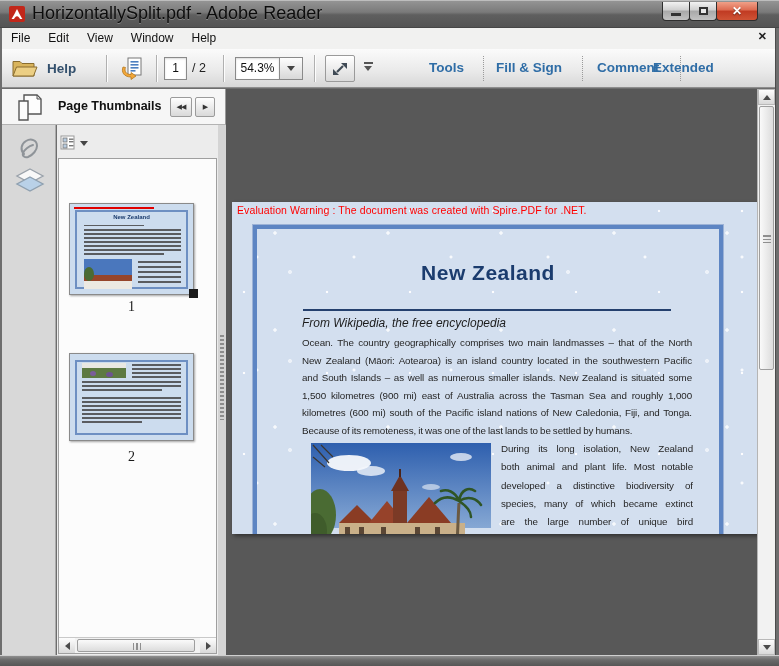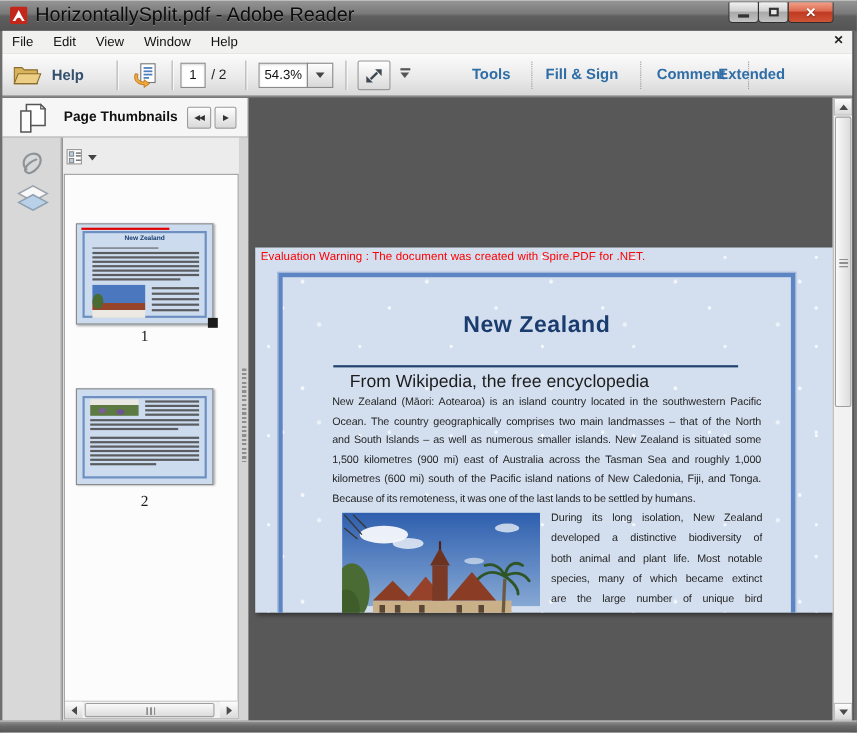--- a/index.html
+++ b/index.html
@@ -83,37 +83,37 @@
     background:linear-gradient(#fafafa,#dcdcdc); }
   .hgrip { position:absolute; left:55px; top:3px; width:8px; height:7px;
     background:repeating-linear-gradient(90deg,#8f8f8f 0 1.5px,transparent 1.5px 3.5px); }
   .arr-up { width:0; height:0; border-left:4px solid transparent; border-right:4px solid transparent; border-bottom:5px solid #4a4a4a; }
   .arr-dn { width:0; height:0; border-left:4px solid transparent; border-right:4px solid transparent; border-top:5px solid #4a4a4a; }
   .arr-lf { width:0; height:0; border-top:4px solid transparent; border-bottom:4px solid transparent; border-right:5px solid #4a4a4a; }
   .arr-rt { width:0; height:0; border-top:4px solid transparent; border-bottom:4px solid transparent; border-left:5px solid #4a4a4a; }
 
   
   .docpane { position:absolute; left:226px; top:89px; width:531px; height:566px; background:#585858; }
-  .pdf-page { position:absolute; left:6px; top:136px; width:528px; height:332px; overflow:hidden;
+  .pdf-page { position:absolute; left:6px; top:113px; width:528px; height:332px; overflow:hidden;
     background-color:#d3dfef;
     background-image:
       radial-gradient(circle at 12px 9px, rgba(255,255,255,.95) 1.1px, transparent 1.6px),
       radial-gradient(circle at 43px 31px, rgba(255,255,255,.8) 1.4px, transparent 2px),
       radial-gradient(circle at 70px 15px, rgba(255,255,255,.7) .9px, transparent 1.4px),
       radial-gradient(circle at 25px 55px, rgba(255,255,255,.85) 1.2px, transparent 1.8px),
       radial-gradient(circle at 58px 70px, rgba(255,255,255,.6) 1.6px, transparent 2.3px);
     background-size:83px 81px, 113px 97px, 67px 59px, 97px 113px, 139px 89px;
     box-shadow:2px 2px 4px rgba(0,0,0,.45); }
   .pdf-warning { position:absolute; left:5px; top:2px; font-size:10.5px; color:#ff0000; letter-spacing:.1px; }
   .bluebox { position:absolute; left:21px; top:23px; width:470px; height:400px;
     border:4px solid #5d85c3; outline:1px solid #9cb2d6; }
   .pdf-title { position:absolute; left:0; top:32px; width:100%; text-align:center;
     font-size:21px; font-weight:bold; color:#1b3c6e; letter-spacing:.5px; }
   .pdf-rule { position:absolute; left:46px; top:80px; width:368px; height:2px; background:#24406e; }
-  .pdf-sub { position:absolute; left:45px; top:87px; font-size:16px; color:#1c1c1c;margin-left:16px; }
+  .pdf-sub { position:absolute; left:45px; top:87px; font-size:12px; font-style:italic; color:#1c1c1c; }
   .para { position:absolute; font-size:9.8px; color:#262626; letter-spacing:-.1px; word-spacing:-.5px; }
   .jl { text-align:justify; text-align-last:justify; height:17.5px; overflow:hidden; }
   .jl-last { text-align:left; height:17.5px; }
   .para2 .jl { height:18.3px; }
   .pdf-photo { position:absolute; left:54px; top:214px; width:180px; height:130px; }
 
   
   .mini-title { position:absolute; width:100%; text-align:center; font-size:6px; font-weight:bold; color:#1b3c6e; }
   .mini-img { position:absolute; }
 </style>
@@ -306,22 +306,22 @@
   </div>
 
   <div class="docpane">
     <div class="pdf-page">
       <div class="pdf-warning">Evaluation Warning : The document was created with Spire.PDF for .NET.</div>
       <div class="bluebox">
         <div class="pdf-title">New Zealand</div>
         <div class="pdf-rule"></div>
         <div class="pdf-sub">From Wikipedia, the free encyclopedia</div>
         <div class="para" style="left:45px; top:108px; width:390px">
+          <div class="jl">Ocean. The country geographically comprises two main landmasses – that of the North</div>
           <div class="jl">New Zealand (Māori: Aotearoa) is an island country located in the southwestern Pacific</div>
-          <div class="jl">Ocean. The country geographically comprises two main landmasses – that of the North</div>
           <div class="jl">and South Islands – as well as numerous smaller islands. New Zealand is situated some</div>
           <div class="jl">1,500 kilometres (900 mi) east of Australia across the Tasman Sea and roughly 1,000</div>
           <div class="jl">kilometres (600 mi) south of the Pacific island nations of New Caledonia, Fiji, and Tonga.</div>
           <div class="jl-last">Because of its remoteness, it was one of the last lands to be settled by humans.</div>
         </div>
 
         <svg class="pdf-photo" viewBox="0 0 180 130">
           <defs>
             <linearGradient id="sky" x1="0" y1="0" x2="0" y2="1">
               <stop offset="0" stop-color="#2e5fae"></stop>
@@ -355,22 +355,22 @@
           <ellipse cx="70" cy="112" rx="17" ry="11" fill="#f5f7f9"></ellipse>
           <ellipse cx="100" cy="115" rx="18" ry="12" fill="#eceff3"></ellipse>
           <ellipse cx="130" cy="112" rx="16" ry="11" fill="#f2f4f6"></ellipse>
           <ellipse cx="160" cy="115" rx="17" ry="12" fill="#e9edf1"></ellipse>
           <ellipse cx="55" cy="104" rx="8" ry="5" fill="#ffffff"></ellipse>
           <ellipse cx="115" cy="105" rx="8" ry="5" fill="#ffffff"></ellipse>
         </svg>
 
         <div class="para para2" style="left:244px; top:214px; width:192px">
           <div class="jl">During its long isolation, New Zealand</div>
+          <div class="jl">both animal and plant life. Most notable</div>
           <div class="jl">developed a distinctive biodiversity of</div>
-          <div class="jl">both animal and plant life. Most notable</div>
           <div class="jl">species, many of which became extinct</div>
           <div class="jl">are the large number of unique bird</div>
         </div>
       </div>
     </div>
   </div>
 
   <div class="vscroll">
     <div class="scroll-btn" style="top:0">
         <div class="arr-up"></div>

